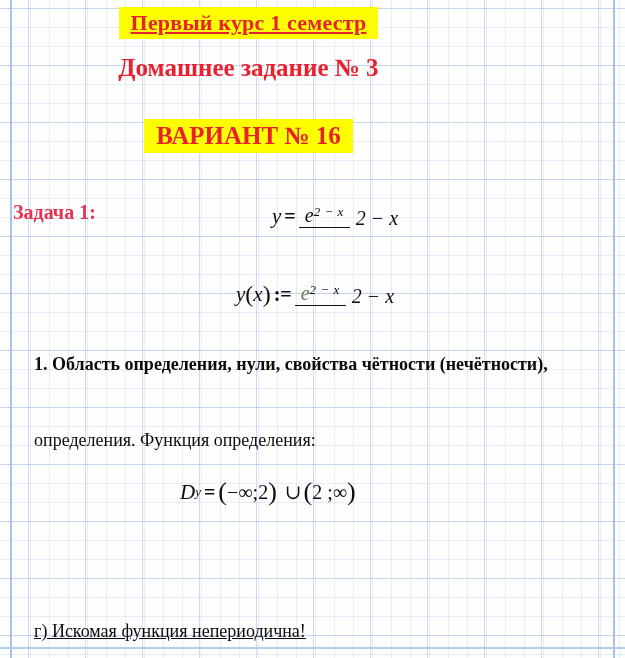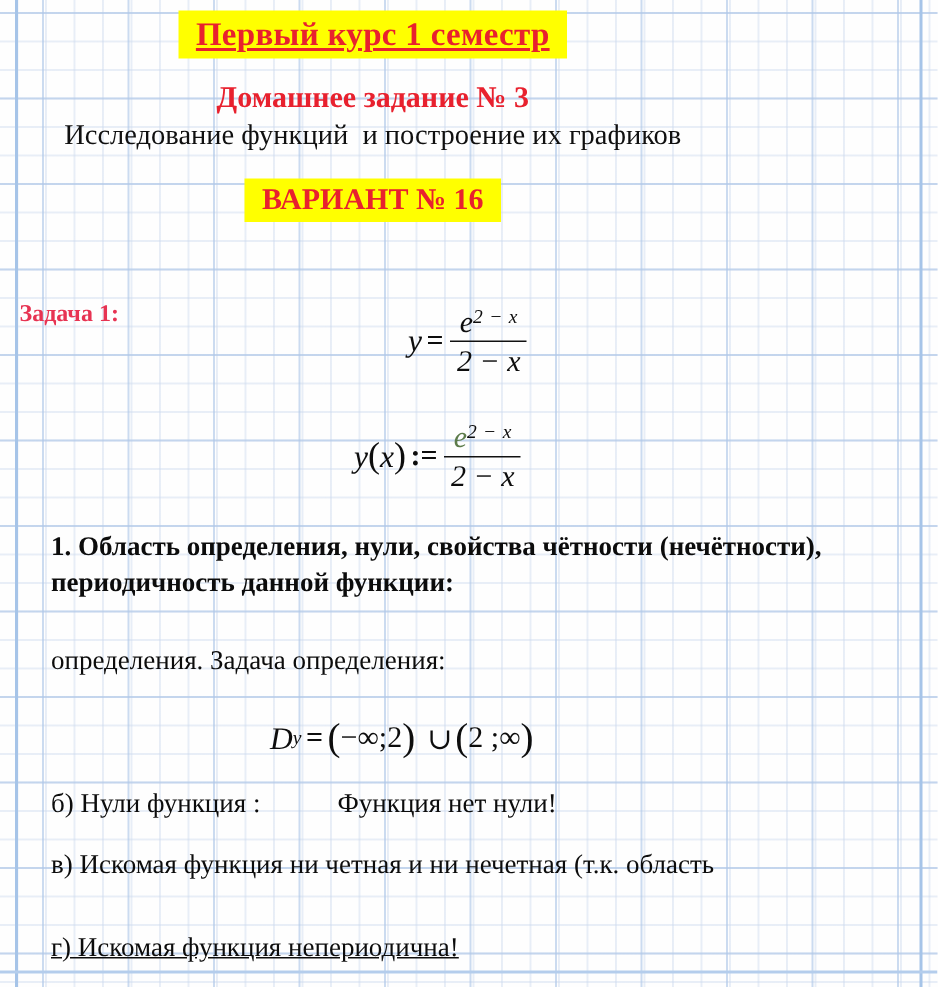--- a/index.html
+++ b/index.html
@@ -16,31 +16,31 @@
     background-position:28px 8px, 28px 8px, 11px 8px, 11px 8px;
   }
   .pb-v{position:absolute; top:0; width:2px; height:658px; background:#a6c4e8;}
   .pb-h{position:absolute; left:0; width:625px; height:2px; background:#b4cdec;}
   .abs{position:absolute;}
   .center-row{left:0; width:497px; text-align:center;}
   .hl{background:#ffff00; display:inline-block; padding:3px 12px;}
   .red-title{color:#e8212e; font-weight:bold;}
   .underline{text-decoration:underline;}
   .t-main{font-size:22px; letter-spacing:0.2px;}
-  .t-sub{font-size:20px;}
+  .t-sub{font-size:25px;}
   .t-plain{font-size:19px; color:#101010;}
-  .task-label{color:#e73352; font-weight:bold; font-size:16px;}
+  .task-label{color:#e73352; font-weight:bold; font-size:20px;}
   .body-text{font-size:18px; color:#0c0c0c; line-height:24px;}
   .bold{font-weight:bold;}
   
   .formula{display:flex; align-items:center; color:#0d0d0d;}
   .mi{font-style:italic;}
   .mo{font-style:normal;}
   .mo-eq{font-weight:bold; font-style:normal; padding:0 3px;}
-  .frac{display:inline-flex; flex-direction:column; align-items:center; text-align:center;justify-content:space-between;}
+  .frac{display:inline-flex; align-items:center; text-align:center;justify-content:space-between;}
   .frac .num{display:block; padding:0 6px 2px; border-bottom:1.7px solid #111; line-height:1;}
   .frac .den{display:block; padding:3px 6px 0; line-height:1;}
   .f-size{font-size:20px;}
   .lhs{font-size:21px;}
   sup.exp{font-size:13px; font-style:italic; vertical-align:6px; letter-spacing:0.5px;}
   sub.idx{font-size:13px; font-style:italic; vertical-align:-4px;}
   .green{color:#5c7b4a;}
   .paren{font-size:26px; font-weight:400; vertical-align:-2px; font-style:normal; line-height:1;}
   .cup{padding:0 2px 0 8px; font-style:normal;}
   .args-paren{font-size:24px; vertical-align:-2px; font-style:normal;}
@@ -53,21 +53,20 @@
   <div class="pb-v" style="left:10px;"></div>
   <div class="pb-v" style="left:613px;"></div>
   <div class="pb-h" style="top:647px;"></div>
 
   <div class="abs center-row" style="top:7px;">
     <span class="hl"><span class="red-title t-main underline">Первый курс 1 семестр</span></span>
   </div>
 
   <div class="abs center-row red-title t-sub" style="top:54px;">Домашнее задание № 3</div>
 
-  <div class="abs center-row t-plain" style="top:80px; white-space:pre;">Исследование функций  и построение их графиков</div>
 
   <div class="abs center-row" style="top:119px;text-align:center;">
     <span class="hl"><span class="red-title t-sub">ВАРИАНТ № 16</span></span>
   </div>
 
   <div class="abs task-label" style="left:13px; top:201px;">Задача 1:</div>
 
   <div class="abs formula f-size" style="left:272px; top:204px;">
     <span class="mi lhs">y</span>
     <span class="mo-eq">=</span>
@@ -84,44 +83,38 @@
       <span class="args-paren">)</span>
     <span class="mo-eq">:=</span>
     <span class="frac">
       <span class="num"><span class="mi green">e</span><sup class="exp">2 − x</sup></span>
       <span class="den mi">2 − x</span>
     </span>
   </div>
 
   <div class="abs body-text bold" style="left:34px; top:352px; width:565px;">
     <div>1. Область определения, нули, свойства чётности (нечётности),</div>
-    <div>периодичность данной функции:</div>
   </div>
 
   <div class="abs body-text" style="left:34px; top:428px; width:565px;">
-    <div>определения. Задача определения:</div>
+    <div>определения. Функция определения:</div>
   </div>
 
   <div class="abs formula f-size" style="left:180px; top:479px;">
     <span class="mi lhs">D</span>
       <sub class="idx">y</sub>
     <span class="mo-eq">=</span>
     <span class="paren">(</span>
       <span class="mo">−∞;2</span>
       <span class="paren">)</span>
     <span class="cup">∪</span>
       <span class="paren">(</span>
       <span class="mo">2 ;∞</span>
       <span class="paren">)</span>
   </div>
 
-  <div class="abs body-text" style="left:34px; top:523px; width:565px;">
-    <span>б) Нули функция :</span>
-    <span style="position:absolute; left:191px; top:0;">Функция нет нули!</span>
-  </div>
 
   <div class="abs body-text" style="left:34px; top:564px; width:565px;">
-    <div>в) Искомая функция ни четная и ни нечетная (т.к. область</div>
   </div>
 
   <div class="abs body-text" style="left:34px; top:619px;text-decoration:underline;">г) Искомая функция непериодична!</div>
 
 </div>
 
 </body></html>

